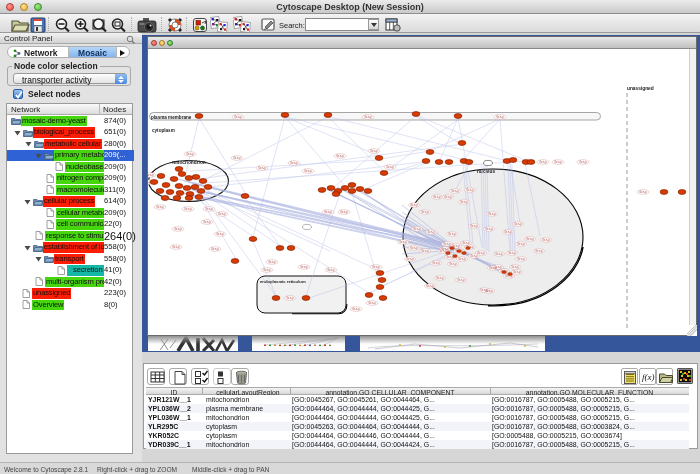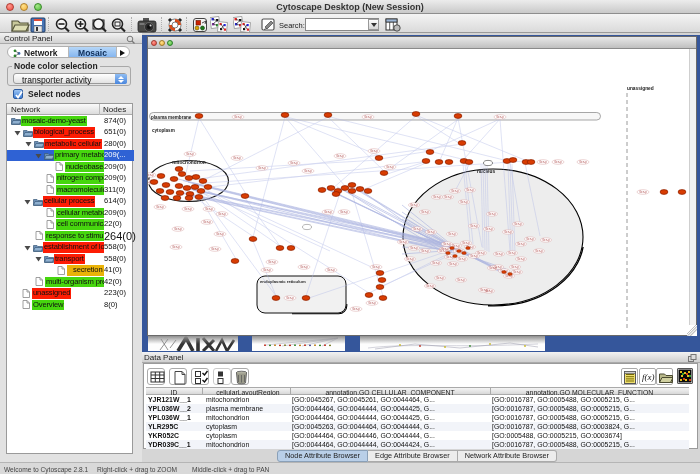--- a/index.html
+++ b/index.html
@@ -355,21 +355,21 @@
             <span style="position:absolute;left:47px;top:0.5px;background:#fd1c04;color:#111;font-size:7.6px;letter-spacing:-0.15px;line-height:10.5px;padding:0 1px;white-space:nowrap;overflow:hidden;max-width:50px;display:inline-block">transport</span>
             <span style="position:absolute;left:97px;top:0.5px;color:#111;font-size:7.6px;line-height:10.5px">558(0)</span>
           </div>
 <div style="position:absolute;left:0;top:160.5px;width:127px;height:11.5px;">
             <span style="position:absolute;left:50px;top:1px">
               <svg width="8" height="9" viewBox="0 0 8 9">
                 <path d="M1 0.5 h4 l2.5 2.5 v5.5 h-6.5 z" fill="#fff" stroke="#888" stroke-width="0.8"></path>
                 <path d="M5 0.5 v2.5 h2.5" fill="none" stroke="#888" stroke-width="0.8"></path>
               </svg>
             </span>
-            <span style="position:absolute;left:60px;top:0.5px;background:#eab308;color:#111;font-size:7.6px;letter-spacing:-0.15px;line-height:10.5px;padding:0 6px;white-space:nowrap;overflow:hidden;max-width:37px;display:inline-block">secretion</span>
+            <span style="position:absolute;left:60px;top:0.5px;background:#14b8a6;color:#111;font-size:7.6px;letter-spacing:-0.15px;line-height:10.5px;padding:0 6px;white-space:nowrap;overflow:hidden;max-width:37px;display:inline-block">secretion</span>
             <span style="position:absolute;left:97px;top:0.5px;color:#111;font-size:7.6px;line-height:10.5px">41(0)</span>
           </div>
 <div style="position:absolute;left:0;top:172.0px;width:127px;height:11.5px;">
             <span style="position:absolute;left:28px;top:1px">
               <svg width="8" height="9" viewBox="0 0 8 9">
                 <path d="M1 0.5 h4 l2.5 2.5 v5.5 h-6.5 z" fill="#fff" stroke="#888" stroke-width="0.8"></path>
                 <path d="M5 0.5 v2.5 h2.5" fill="none" stroke="#888" stroke-width="0.8"></path>
               </svg>
             </span>
             <span style="position:absolute;left:38px;top:0.5px;background:#46d60e;color:#111;font-size:7.6px;letter-spacing:-0.15px;line-height:10.5px;padding:0 1px;white-space:nowrap;overflow:hidden;max-width:59px;display:inline-block">multi-organism pre</span>
@@ -823,27 +823,20 @@
           <circle cx="85" cy="11" r="0.9" fill="#c8b820"></circle>
           <circle cx="130" cy="8" r="0.9" fill="#c8b820"></circle>
           <circle cx="165" cy="10" r="0.9" fill="#c8b820"></circle>
       <circle cx="60" cy="10" r="0.9" fill="#c03020"></circle>
           <circle cx="110" cy="10" r="0.9" fill="#3a8a30"></circle>
     </svg>
   </div>
 </div>
 
 <div class="abs" style="left:142px;top:352px;width:558px;height:110px;background:#d6d6d6">
-  <div class="abs" style="left:0;top:0;width:558px;height:11px;background:linear-gradient(#f2f2f2,#cfcfcf);border-bottom:1px solid #aaa">
-    <span class="abs" style="left:2px;top:1px;font-size:8px;color:#222">Data Panel</span>
-    <svg class="abs" style="left:546px;top:1.5px" width="9" height="9" viewBox="0 0 9 9">
-          <rect x="0.5" y="2.5" width="5" height="5" fill="none" stroke="#777" stroke-width="1"></rect>
-          <rect x="3" y="0.5" width="5" height="5" fill="#ddd" stroke="#777" stroke-width="1"></rect>
-        </svg>
-  </div>
   <div class="abs" style="left:1px;top:11px;width:555px;height:86px;background:#fff;border:1px solid #9a9a9a"></div>
 
   <div class="abs" style="left:5px;top:16px;width:18px;height:17px;background:#fff;border:1px solid #aaa;border-radius:3px;padding:1px 1.5px">
         <svg width="15" height="14" viewBox="0 0 15 14">
           <rect x="1" y="2" width="13" height="10" fill="#fff" stroke="#333" stroke-width="1"></rect>
           <path d="M1 5 h13 M1 8.5 h13 M5.3 2 v10 M9.7 2 v10" stroke="#333" stroke-width="1"></path>
         </svg>
       </div>
   <div class="abs" style="left:27px;top:16px;width:18px;height:17px;background:#fff;border:1px solid #aaa;border-radius:3px;padding:1px 1.5px">
         <svg width="15" height="15" viewBox="0 0 15 15">
@@ -952,25 +945,20 @@
         <span style="position:absolute;left:146px">[GO:0044464, GO:0044446, GO:0044444, G...</span>
         <span style="position:absolute;left:346px">[GO:0005488, GO:0005215, GO:0003674]</span>
       </div>
 <div style="position:absolute;left:4px;top:88px;width:543px;height:9px;background:#f2f4f9;font-size:6.9px;line-height:9px;color:#111">
         <span style="position:absolute;left:2px;font-weight:bold">YDR039C__1</span>
         <span style="position:absolute;left:60px">mitochondrion</span>
         <span style="position:absolute;left:146px">[GO:0044464, GO:0044444, GO:0044424, G...</span>
         <span style="position:absolute;left:346px">[GO:0016787, GO:0005488, GO:0005215, G...</span>
       </div>
 
-  <div class="abs" style="left:135px;top:98px;height:12px;display:flex;font-size:7.3px;color:#222">
-    <div style="background:#b9cfe8;border:1px solid #8aa0b8;border-radius:3px 0 0 3px;padding:0 7px;line-height:10px">Node Attribute Browser</div>
-    <div style="background:#ececec;border:1px solid #aaa;border-left:none;padding:0 7px;line-height:10px">Edge Attribute Browser</div>
-    <div style="background:#ececec;border:1px solid #aaa;border-left:none;border-radius:0 3px 3px 0;padding:0 7px;line-height:10px">Network Attribute Browser</div>
-  </div>
 </div>
 
 <div class="abs" style="left:0;top:462px;width:700px;height:12px;background:#d9d9d9;border-top:1px solid #b5b5b5;font-size:6.6px;color:#444">
   <span class="abs" style="left:4px;top:2.5px">Welcome to Cytoscape 2.8.1</span>
   <span class="abs" style="left:97px;top:2.5px">Right-click + drag to ZOOM</span>
   <span class="abs" style="left:192px;top:2.5px">Middle-click + drag to PAN</span>
 </div>
 
 </div>
 </body></html>

